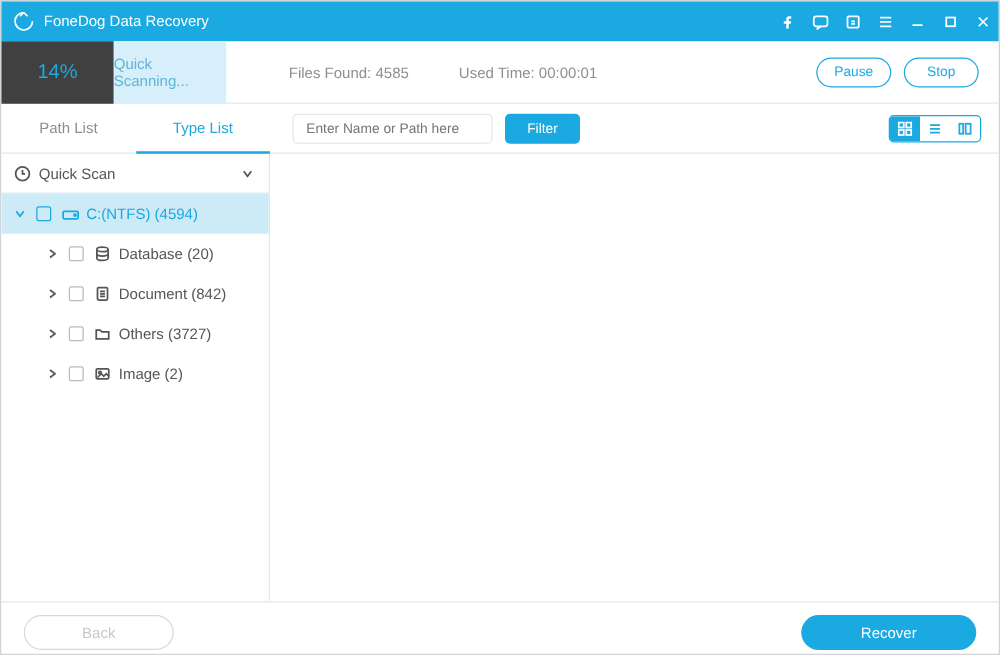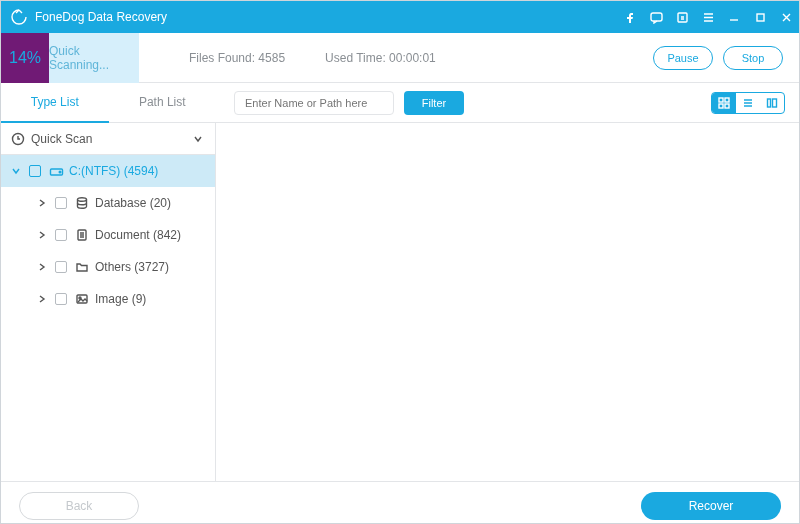--- a/index.html
+++ b/index.html
@@ -15,21 +15,21 @@
   body{margin:0;width:800px;height:524px;overflow:hidden;background:#fff;border:1px solid #d0d5da;color:var(--text)}
   
   .titlebar{height:32px;background:var(--accent);display:flex;align-items:center;color:#fff;font-size:12px}
   .titlebar .logo{width:24px;height:28px;display:flex;align-items:center;justify-content:center;margin-left:6px}
   .titlebar .title{margin-left:4px}
   .titlebar .spacer{flex:1}
   .titlebar .win-btn{width:26px;height:28px;display:flex;align-items:center;justify-content:center;cursor:pointer}
   .titlebar svg{stroke:#fff;fill:none;stroke-width:1.4}
   
   .statusbar{height:50px;border-bottom:1px solid var(--border);display:flex;align-items:center;font-size:12px;color:var(--muted)}
-  .pct-block{width:48px;height:50px;background:#701a75;display:flex;align-items:center;justify-content:center;color:var(--accent);font-size:16px;font-weight:500}
+  .pct-block{width:90px;height:50px;background:#404040;display:flex;align-items:center;justify-content:center;color:var(--accent);font-size:16px;font-weight:500}
   .scan-block{width:90px;height:50px;background:#d6effb;display:flex;align-items:center;justify-content:center;color:#5fb5d8;font-size:12px}
   .status-text{margin-left:50px}
   .status-text + .status-text{margin-left:40px}
   .statusbar .spacer{flex:1}
   .pill-btn{border:1px solid var(--accent);color:var(--accent);background:#fff;border-radius:14px;height:24px;width:60px;font-size:11px;display:flex;align-items:center;justify-content:center;margin-right:10px;cursor:pointer}
   
   .toolbar{height:40px;display:flex;align-items:center;border-bottom:1px solid var(--border)}
   .tabs{width:215px;display:flex;height:40px;font-size:12px}
   .tab{flex:1;display:flex;align-items:center;justify-content:center;cursor:pointer;color:var(--muted);border-bottom:2px solid transparent}
   .tab.active{color:var(--accent);border-bottom-color:var(--accent)}
@@ -117,22 +117,22 @@
   <div class="scan-block">Quick Scanning...</div>
   <div class="status-text">Files Found: 4585</div>
   <div class="status-text">Used Time: 00:00:01</div>
   <div class="spacer"></div>
   <div class="pill-btn">Pause</div>
   <div class="pill-btn" style="margin-right:16px">Stop</div>
 </div>
 
 <div class="toolbar">
   <div class="tabs">
+    <div class="tab">Path List</div>
     <div class="tab active">Type List</div>
-    <div class="tab">Path List</div>
   </div>
   <div class="search-wrap">
     <input placeholder="Enter Name or Path here" style="">
     <svg width="12" height="12" viewBox="0 0 12 12">
         <circle cx="5" cy="5" r="3.5" stroke="#b6bbc0" fill="none"></circle>
         <path d="M8 8 L11 11" stroke="#b6bbc0"></path>
       </svg>
   </div>
   <div class="filter-btn">Filter</div>
   <div class="spacer"></div>
@@ -248,21 +248,21 @@
           </svg>
         </span>
       <span class="cb"></span>
       <span class="ico">
           <svg width="14" height="14" viewBox="0 0 14 14">
             <rect x="2" y="3" width="10" height="8" rx="1"></rect>
             <circle cx="5" cy="6" r="1"></circle>
             <path d="M3 10 L6 7 L8 9 L10 7 L12 9"></path>
           </svg>
         </span>
-      <span>Image (9)</span>
+      <span>Image (2)</span>
     </div>
 
   </div>
   <div class="content"></div>
 </div>
 
 <div class="footer">
   <div class="btn-back">Back</div>
   <div class="spacer"></div>
   <div class="btn-recover">Recover</div>

